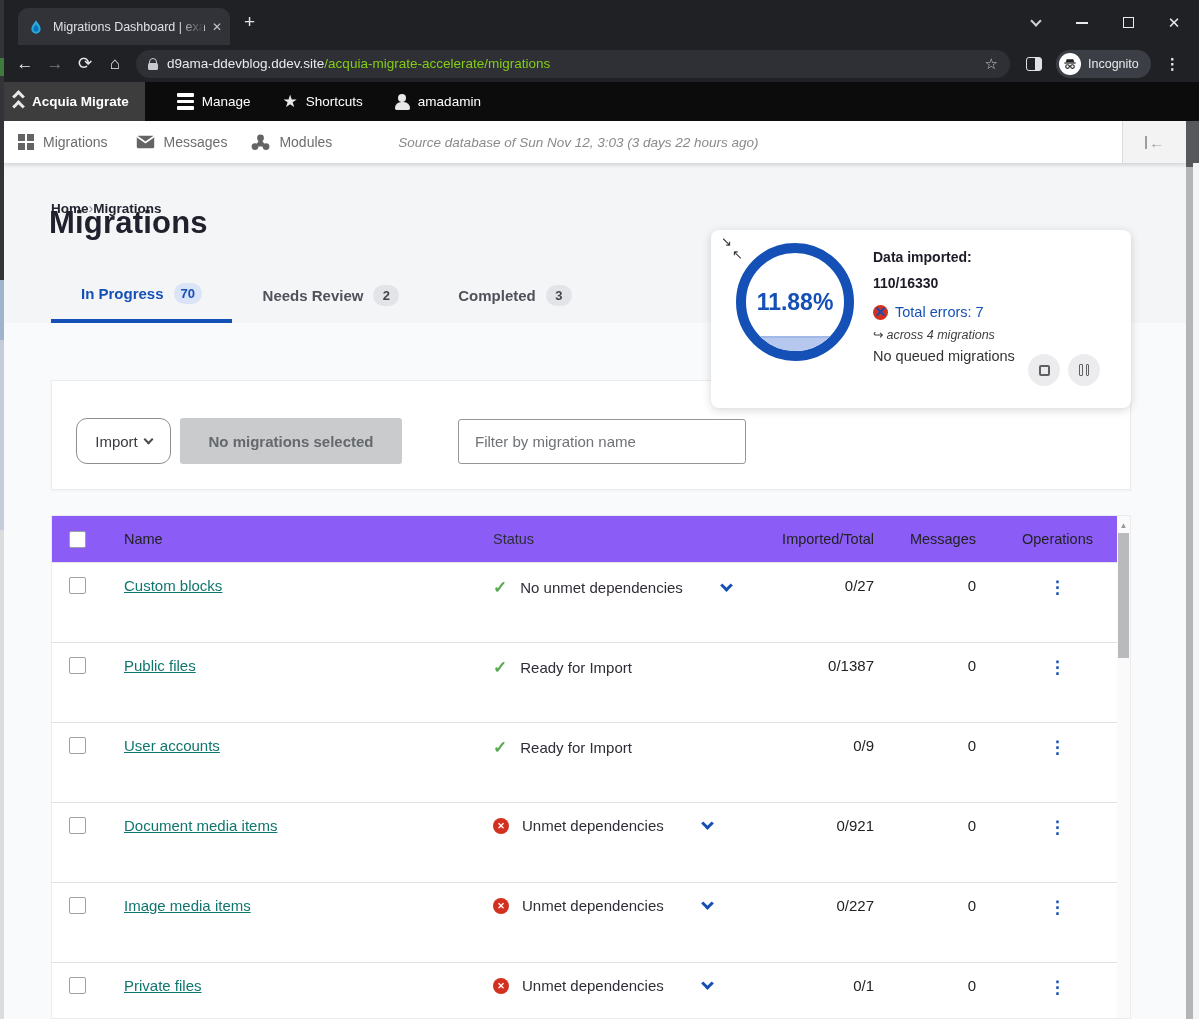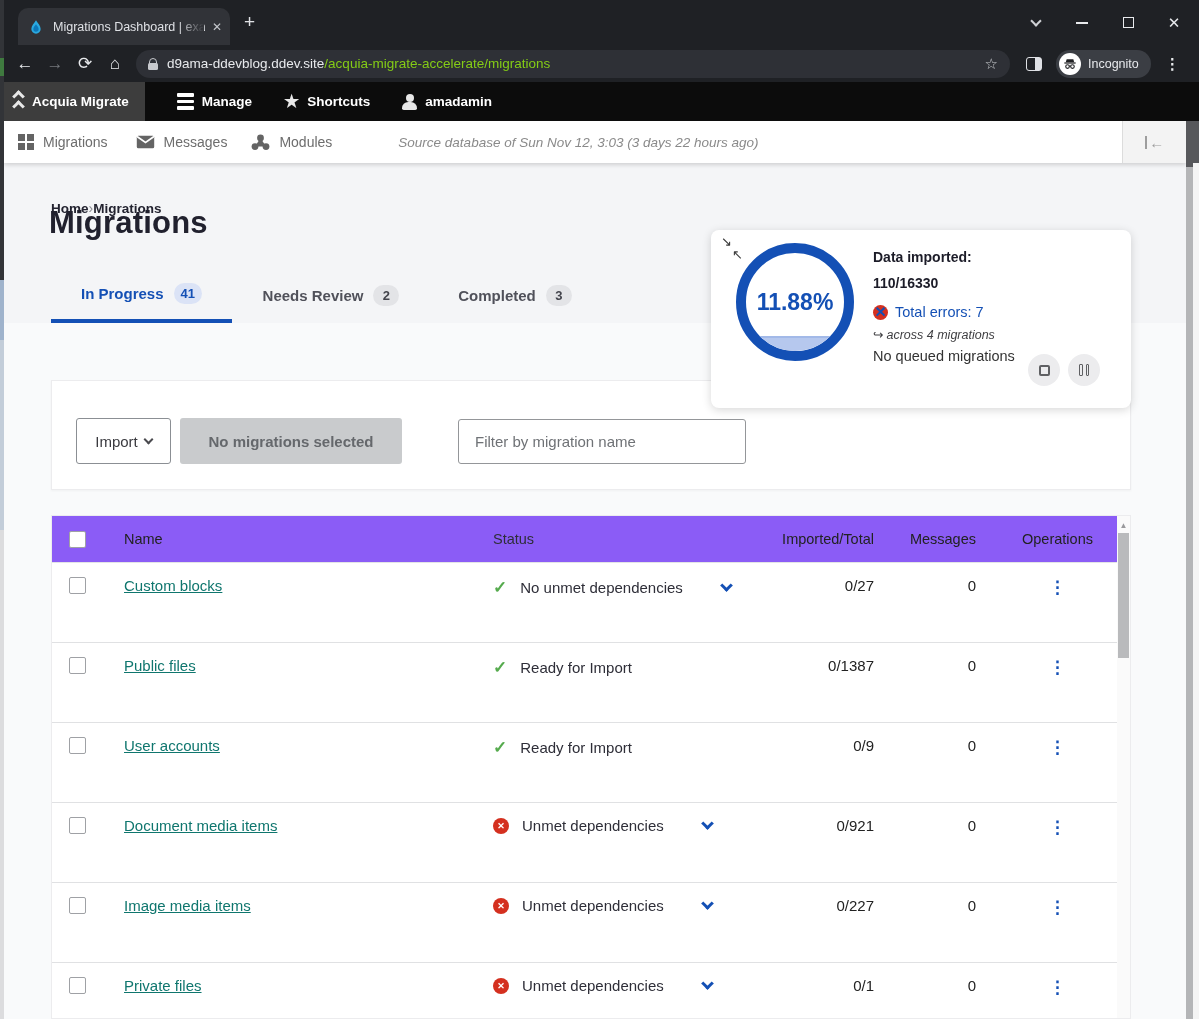--- a/index.html
+++ b/index.html
@@ -42,21 +42,21 @@
   #incog-pill{display:flex;align-items:center;gap:7px;background:#3b3e44;border-radius:14px;height:28px;padding:0 12px 0 3px;margin-left:14px;flex:none}
   #incog-circle{width:22px;height:22px;background:#fff;border-radius:50%;display:flex;align-items:center;justify-content:center}
   #incog-label{color:#e8eaed;font-size:12.5px}
   #browser-menu{color:#e8eaed;font-size:15px;margin-left:14px;font-weight:bold}
 
   
   #adminbar{position:absolute;left:4px;top:82px;width:1195px;height:39px;background:#0c0c0c;z-index:45;display:flex;align-items:stretch;color:#fff}
   #brand{display:flex;align-items:center;gap:9px;background:#3d3d3d;padding:0 16px 0 10px}
   .dblchev{display:flex;flex-direction:column;gap:1px}
   .dblchev i{display:block;width:9px;height:9px;border-left:3px solid #e8e8e8;border-top:3px solid #e8e8e8;transform:rotate(45deg)}
-  .adm-item{display:flex;align-items:center;gap:8px;margin-left:32px;font-size:13.5px;font-weight:bold}
+  .adm-item{display:flex;align-items:center;gap:8px;margin-left:32px;font-size:13.5px;font-weight:normal}
   #brand b{font-size:13.5px}
   .hamb{display:flex;flex-direction:column;gap:3px}
   .hamb i{display:block;width:17px;height:3.5px;background:#fff;border-radius:1px}
   .adm-star{font-size:17px;color:#e8e8e8}
   .person{width:15px;height:16px;position:relative}
   .person .hd{position:absolute;left:3.5px;top:0;width:8px;height:8px;background:#e8e8e8;border-radius:50%}
   .person .bd{position:absolute;left:0;top:8px;width:15px;height:8px;background:#e8e8e8;border-radius:7px 7px 2px 2px}
 
   
   #secbar{position:absolute;left:4px;top:121px;width:1182px;height:42px;background:#fff;z-index:44;display:flex;align-items:center;box-shadow:0 2px 4px rgba(0,0,0,.15)}
@@ -79,21 +79,21 @@
   .tabbtn{position:absolute;top:104px;height:56px;display:flex;align-items:center;justify-content:center;gap:10px;font-size:15px;font-weight:bold;color:#50515a}
   #tab-0{left:47px;width:181px;color:#1450b5;border-bottom:4px solid #1450b5}
   #tab-1{left:228px;width:198px}
   #tab-2{left:426px;width:170px}
   #tab-3{left:596px;width:140px}
   .tabbadge{min-width:26px;height:21px;border-radius:11px;background:#e3e4e7;color:#43444c;font-size:13px;display:flex;align-items:center;justify-content:center;padding:0 7px}
   #tab-0 .tabbadge{background:#dbe3f6;color:#1450b5}
 
   
   #controls-card{position:absolute;left:47px;top:217px;width:1080px;height:110px;background:#fff;border:1px solid #ececee;box-shadow:0 1px 2px rgba(0,0,0,.04)}
-  #import-btn{position:absolute;left:24px;top:37px;width:95px;height:46px;background:#fff;border:1px solid #8b8f94;border-radius:3px;display:flex;align-items:center;justify-content:center;gap:7px;font-size:15px;color:#3a3a3f}
+  #import-btn{position:absolute;left:24px;top:37px;width:95px;height:46px;background:#fff;border:1px solid #8b8f94;border-radius:11px;display:flex;align-items:center;justify-content:center;gap:7px;font-size:15px;color:#3a3a3f}
   #import-btn .chev-css{border-color:#4a4a4f;width:7px;height:7px;margin-top:-3px}
   #selection-btn{position:absolute;left:128px;top:37px;width:222px;height:46px;background:#c9cbcd;border-radius:3px;display:flex;align-items:center;justify-content:center;font-size:15px;font-weight:bold;color:#65686c}
   #filter-input{position:absolute;left:406px;top:38px;width:288px;height:45px;border:1px solid #949699;border-radius:3px;padding:0 16px;font-size:15px;color:#333;background:#fff}
   #filter-input::placeholder{color:#6f7276}
 
   
   #table-card{position:absolute;left:47px;top:352px;width:1080px;height:504px;background:#fff;border:1px solid #ececee}
   #thead{position:relative;height:47px;background:#8b5cf6;border-bottom:1px solid #e3e4e6;font-weight:normal;font-size:14.5px;color:#222}
   .trow{position:relative;height:80px;border-bottom:1px solid #e0e1e3;font-size:15px}
   .cell{position:absolute;top:14px}
@@ -276,21 +276,21 @@
 
     <div id="breadcrumb">
       <span>Home</span>
       <span class="sep">›</span>
       <span>Migrations</span>
     </div>
     <div id="page-title">Migrations</div>
 
     <div class="tabbtn" id="tab-0">
       <span>In Progress</span>
-      <span class="tabbadge">41</span>
+      <span class="tabbadge">70</span>
     </div>
     <div class="tabbtn" id="tab-1">
       <span>Needs Review</span>
       <span class="tabbadge">2</span>
     </div>
     <div class="tabbtn" id="tab-2">
       <span>Completed</span>
       <span class="tabbadge">3</span>
     </div>
 

